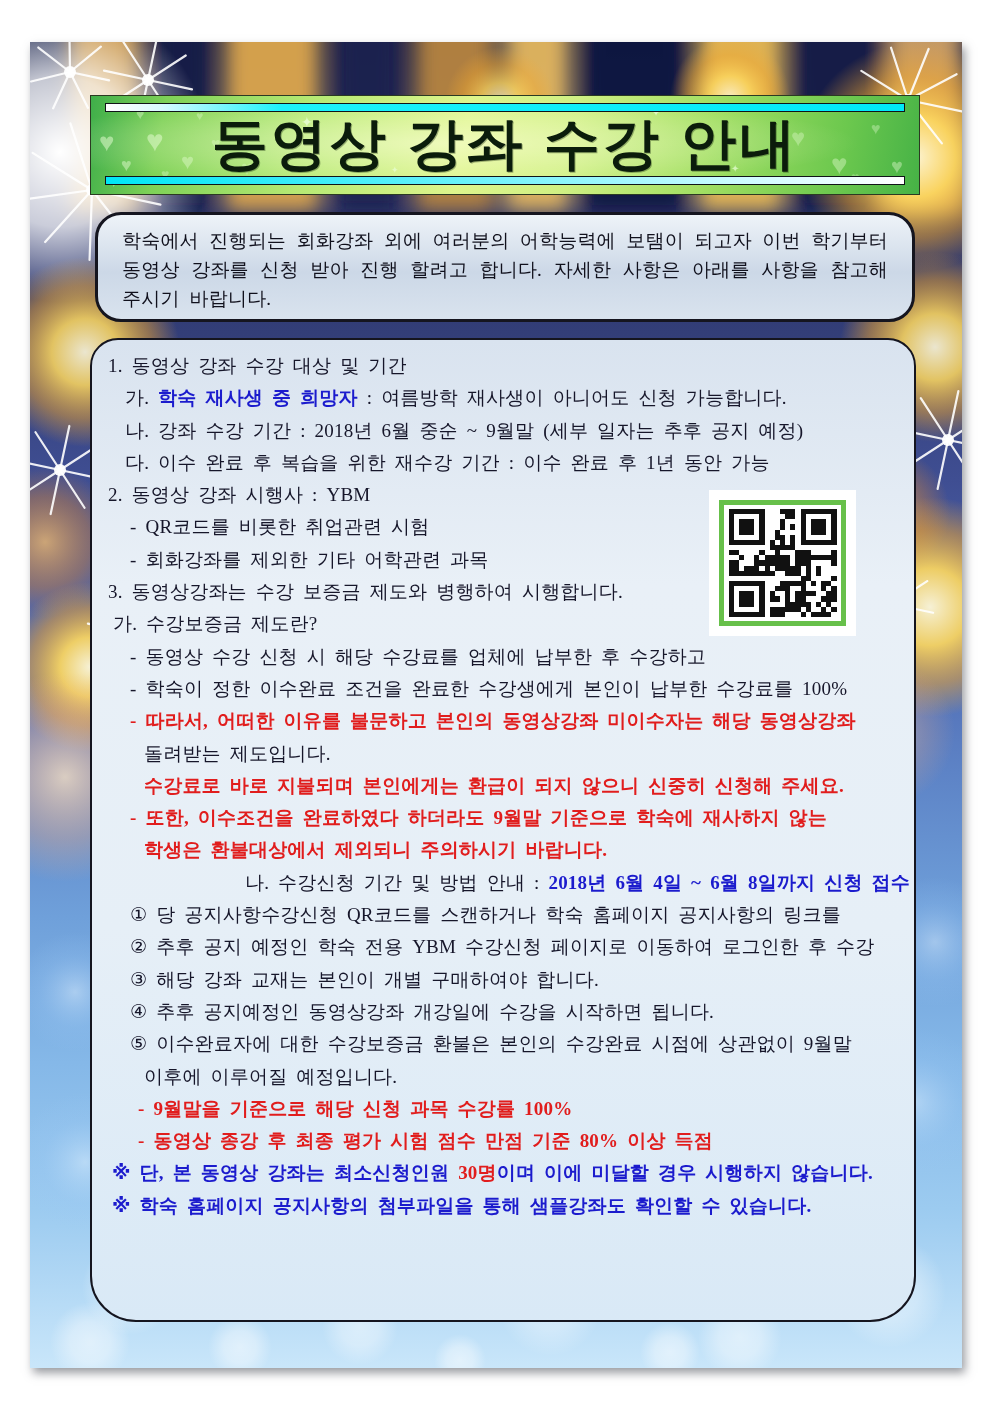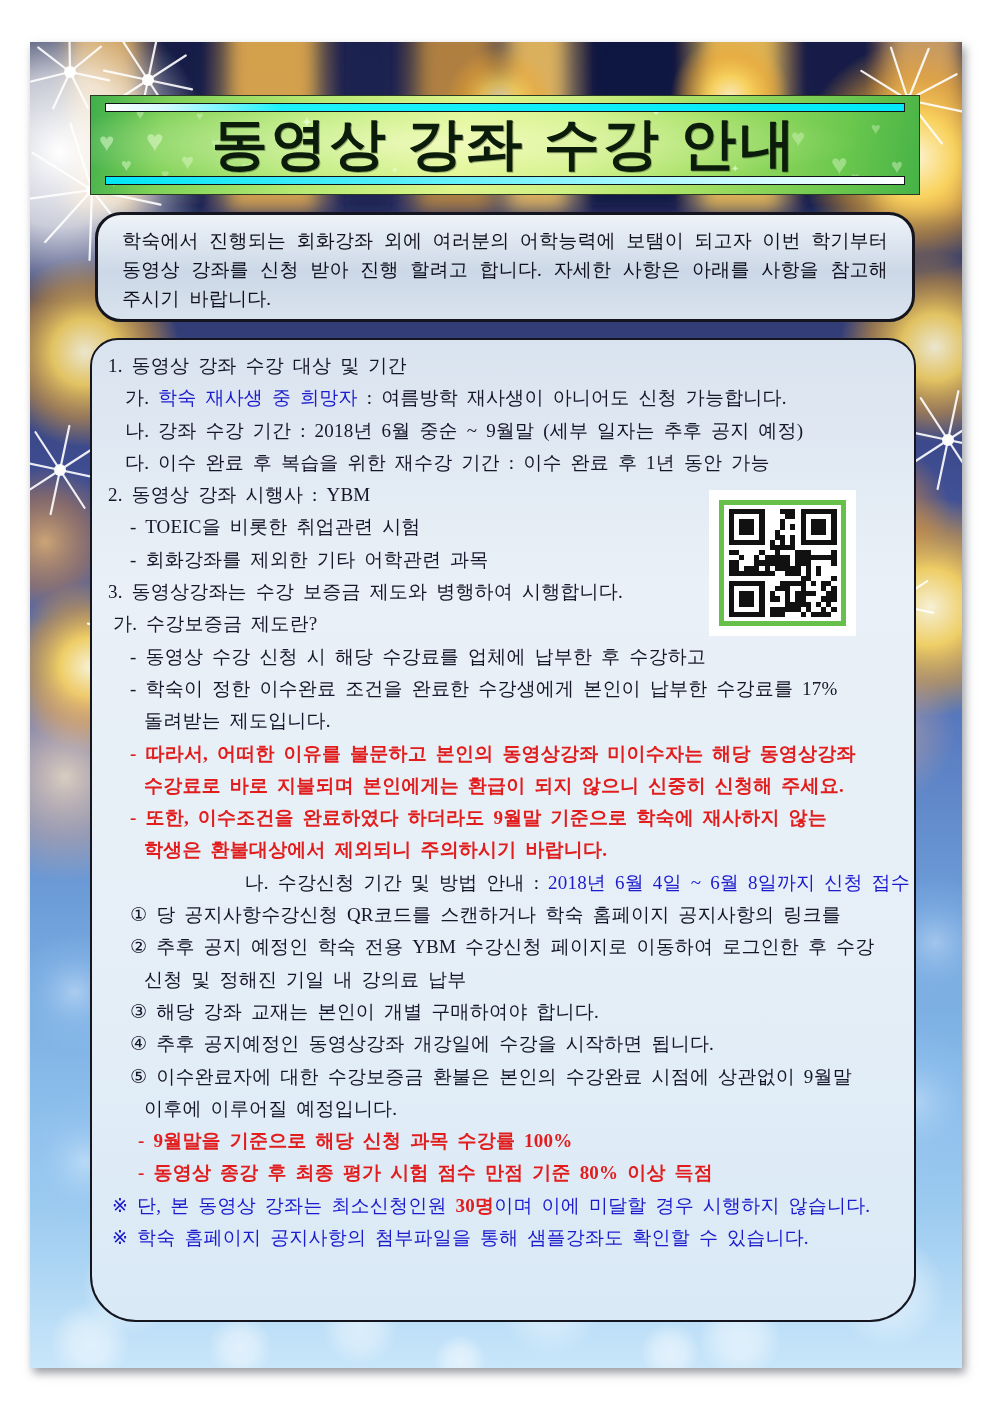--- a/index.html
+++ b/index.html
@@ -54,21 +54,21 @@
     border:2px solid #15151f;border-radius:28px 28px 46px 46px;
     background:linear-gradient(180deg,#d9e3ef 0%,#e9f0f7 25%,#e6eff7 60%,#d9e9f6 100%);
     overflow:hidden;
   }
   .lines{position:absolute;left:12px;top:10px;right:4px;}
   .line{
     white-space:nowrap;line-height:32.3px;font-size:19px;
     word-spacing:4px;letter-spacing:0.2px;
   }
   .seg-k{color:var(--ink);}
-  .seg-b{color:var(--blue);font-weight:normal;margin-top:36px;}
+  .seg-b{color:var(--blue);font-weight:bold;margin-top:36px;}
   .seg-r{color:var(--red);font-weight:bold;}
   
   .qr-wrap{
     position:absolute;left:709px;top:490px;width:147px;height:146px;
     background:#ffffff;padding:10px;
   }
   .qr-inner{
     width:100%;height:100%;border:5px solid var(--qr-border);
     background:#ffffff;padding:4px;
   }
@@ -291,35 +291,34 @@
     <span>학숙에서 진행되는 회화강좌 외에 여러분의 어학능력에 보탬이 되고자 이번 학기부터 동영상 강좌를 신청 받아 진행 할려고 합니다. 자세한 사항은 아래를 사항을 참고해 주시기 바랍니다.</span>
   </div>
 
   <div class="main">
     <div class="lines" id="content-lines">
         <div class="line" style="padding-left: 4px;"><span class="seg-k">1. 동영상 강좌 수강 대상 및 기간</span></div>
         <div class="line" style="padding-left: 21px;"><span class="seg-k">가. </span><span class="seg-b">학숙 재사생 중 희망자</span><span class="seg-k"> : 여름방학 재사생이 아니어도 신청 가능합니다.</span></div>
         <div class="line" style="padding-left: 21px;"><span class="seg-k">나. 강좌 수강 기간 : 2018년 6월 중순 ~ 9월말 (세부 일자는 추후 공지 예정)</span></div>
         <div class="line" style="padding-left: 21px;"><span class="seg-k">다. 이수 완료 후 복습을 위한 재수강 기간 : 이수 완료 후 1년 동안 가능</span></div>
         <div class="line" style="padding-left: 4px;"><span class="seg-k">2. 동영상 강좌 시행사 : YBM</span></div>
-        <div class="line" style="padding-left: 26px;"><span class="seg-k">- TOEIC을 비롯한 취업관련 시험</span></div>
+        <div class="line" style="padding-left: 26px;"><span class="seg-k">- QR코드를 비롯한 취업관련 시험</span></div>
         <div class="line" style="padding-left: 26px;"><span class="seg-k">- 회화강좌를 제외한 기타 어학관련 과목</span></div>
         <div class="line" style="padding-left: 4px;"><span class="seg-k">3. 동영상강좌는 수강 보증금 제도와 병행하여 시행합니다.</span></div>
         <div class="line" style="padding-left: 9px;"><span class="seg-k">가. 수강보증금 제도란?</span></div>
         <div class="line" style="padding-left: 26px;"><span class="seg-k">- 동영상 수강 신청 시 해당 수강료를 업체에 납부한 후 수강하고</span></div>
-        <div class="line" style="padding-left: 26px;"><span class="seg-k">- 학숙이 정한 이수완료 조건을 완료한 수강생에게 본인이 납부한 수강료를 17%</span></div>
+        <div class="line" style="padding-left: 26px;"><span class="seg-k">- 학숙이 정한 이수완료 조건을 완료한 수강생에게 본인이 납부한 수강료를 100%</span></div>
+        <div class="line" style="padding-left: 26px;"><span class="seg-r">- 따라서, 어떠한 이유를 불문하고 본인의 동영상강좌 미이수자는 해당 동영상강좌</span></div>
         <div class="line" style="padding-left: 40px;"><span class="seg-k">돌려받는 제도입니다.</span></div>
-        <div class="line" style="padding-left: 26px;"><span class="seg-r">- 따라서, 어떠한 이유를 불문하고 본인의 동영상강좌 미이수자는 해당 동영상강좌</span></div>
         <div class="line" style="padding-left: 40px;"><span class="seg-r">수강료로 바로 지불되며 본인에게는 환급이 되지 않으니 신중히 신청해 주세요.</span></div>
         <div class="line" style="padding-left: 26px;"><span class="seg-r">- 또한, 이수조건을 완료하였다 하더라도 9월말 기준으로 학숙에 재사하지 않는</span></div>
         <div class="line" style="padding-left: 40px;"><span class="seg-r">학생은 환불대상에서 제외되니 주의하시기 바랍니다.</span></div>
         <div class="line" style="padding-left: 9px; text-align: right;"><span class="seg-k">나. 수강신청 기간 및 방법 안내 : </span><span class="seg-b">2018년 6월 4일 ~ 6월 8일까지 신청 접수</span></div>
         <div class="line" style="padding-left: 26px;"><span class="seg-k">① 당 공지사항수강신청 QR코드를 스캔하거나 학숙 홈페이지 공지사항의 링크를</span></div>
         <div class="line" style="padding-left: 26px;"><span class="seg-k">② 추후 공지 예정인 학숙 전용 YBM 수강신청 페이지로 이동하여 로그인한 후 수강</span></div>
-        <div class="line" style="padding-left: 40px;"><span class="seg-k">신청 및 정해진 기일 내 강의료 납부</span></div>
         <div class="line" style="padding-left: 26px;"><span class="seg-k">③ 해당 강좌 교재는 본인이 개별 구매하여야 합니다.</span></div>
         <div class="line" style="padding-left: 26px;"><span class="seg-k">④ 추후 공지예정인 동영상강좌 개강일에 수강을 시작하면 됩니다.</span></div>
         <div class="line" style="padding-left: 26px;"><span class="seg-k">⑤ 이수완료자에 대한 수강보증금 환불은 본인의 수강완료 시점에 상관없이 9월말</span></div>
         <div class="line" style="padding-left: 40px;"><span class="seg-k">이후에 이루어질 예정입니다.</span></div>
         <div class="line" style="padding-left: 34px;"><span class="seg-r">- 9월말을 기준으로 해당 신청 과목 수강률 100%</span></div>
         <div class="line" style="padding-left: 34px;"><span class="seg-r">- 동영상 종강 후 최종 평가 시험 점수 만점 기준 80% 이상 득점</span></div>
         <div class="line" style="padding-left: 8px;"><span class="seg-b">※ 단, 본 동영상 강좌는 최소신청인원 </span><span class="seg-r">30명</span><span class="seg-b">이며 이에 미달할 경우 시행하지 않습니다.</span></div>
         <div class="line" style="padding-left: 8px;"><span class="seg-b">※ 학숙 홈페이지 공지사항의 첨부파일을 통해 샘플강좌도 확인할 수 있습니다.</span></div>
       </div>
   </div>

